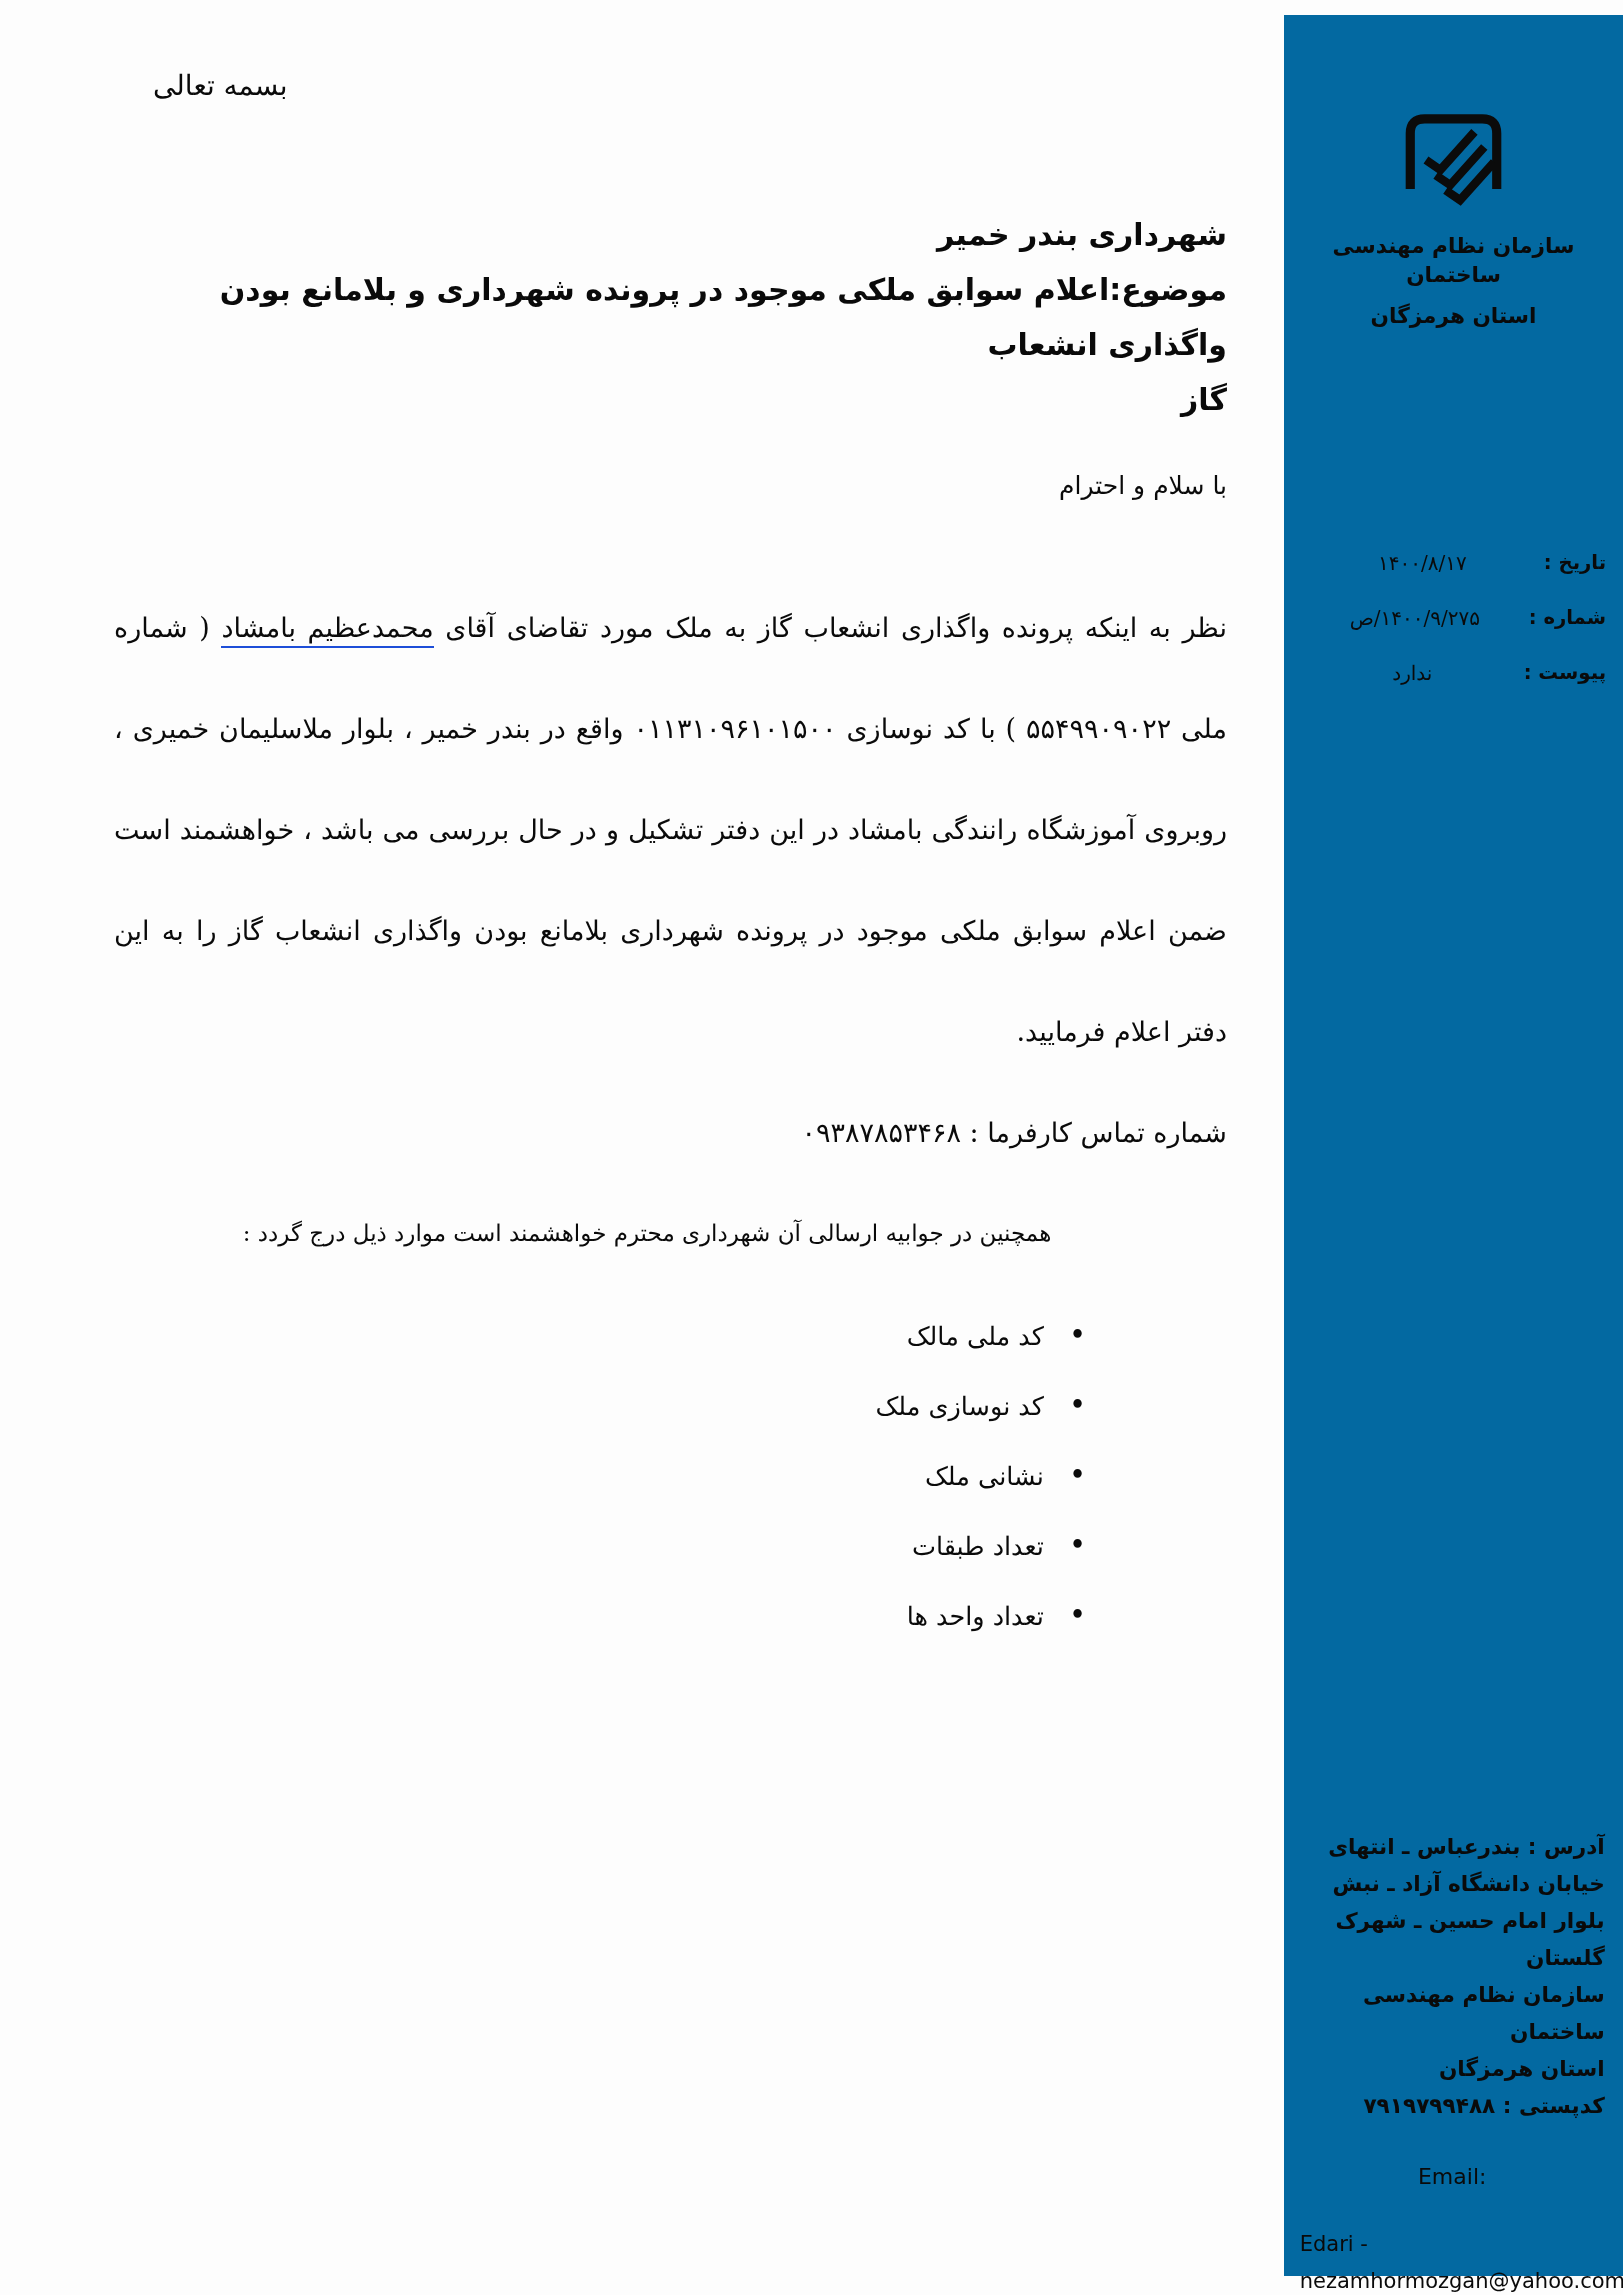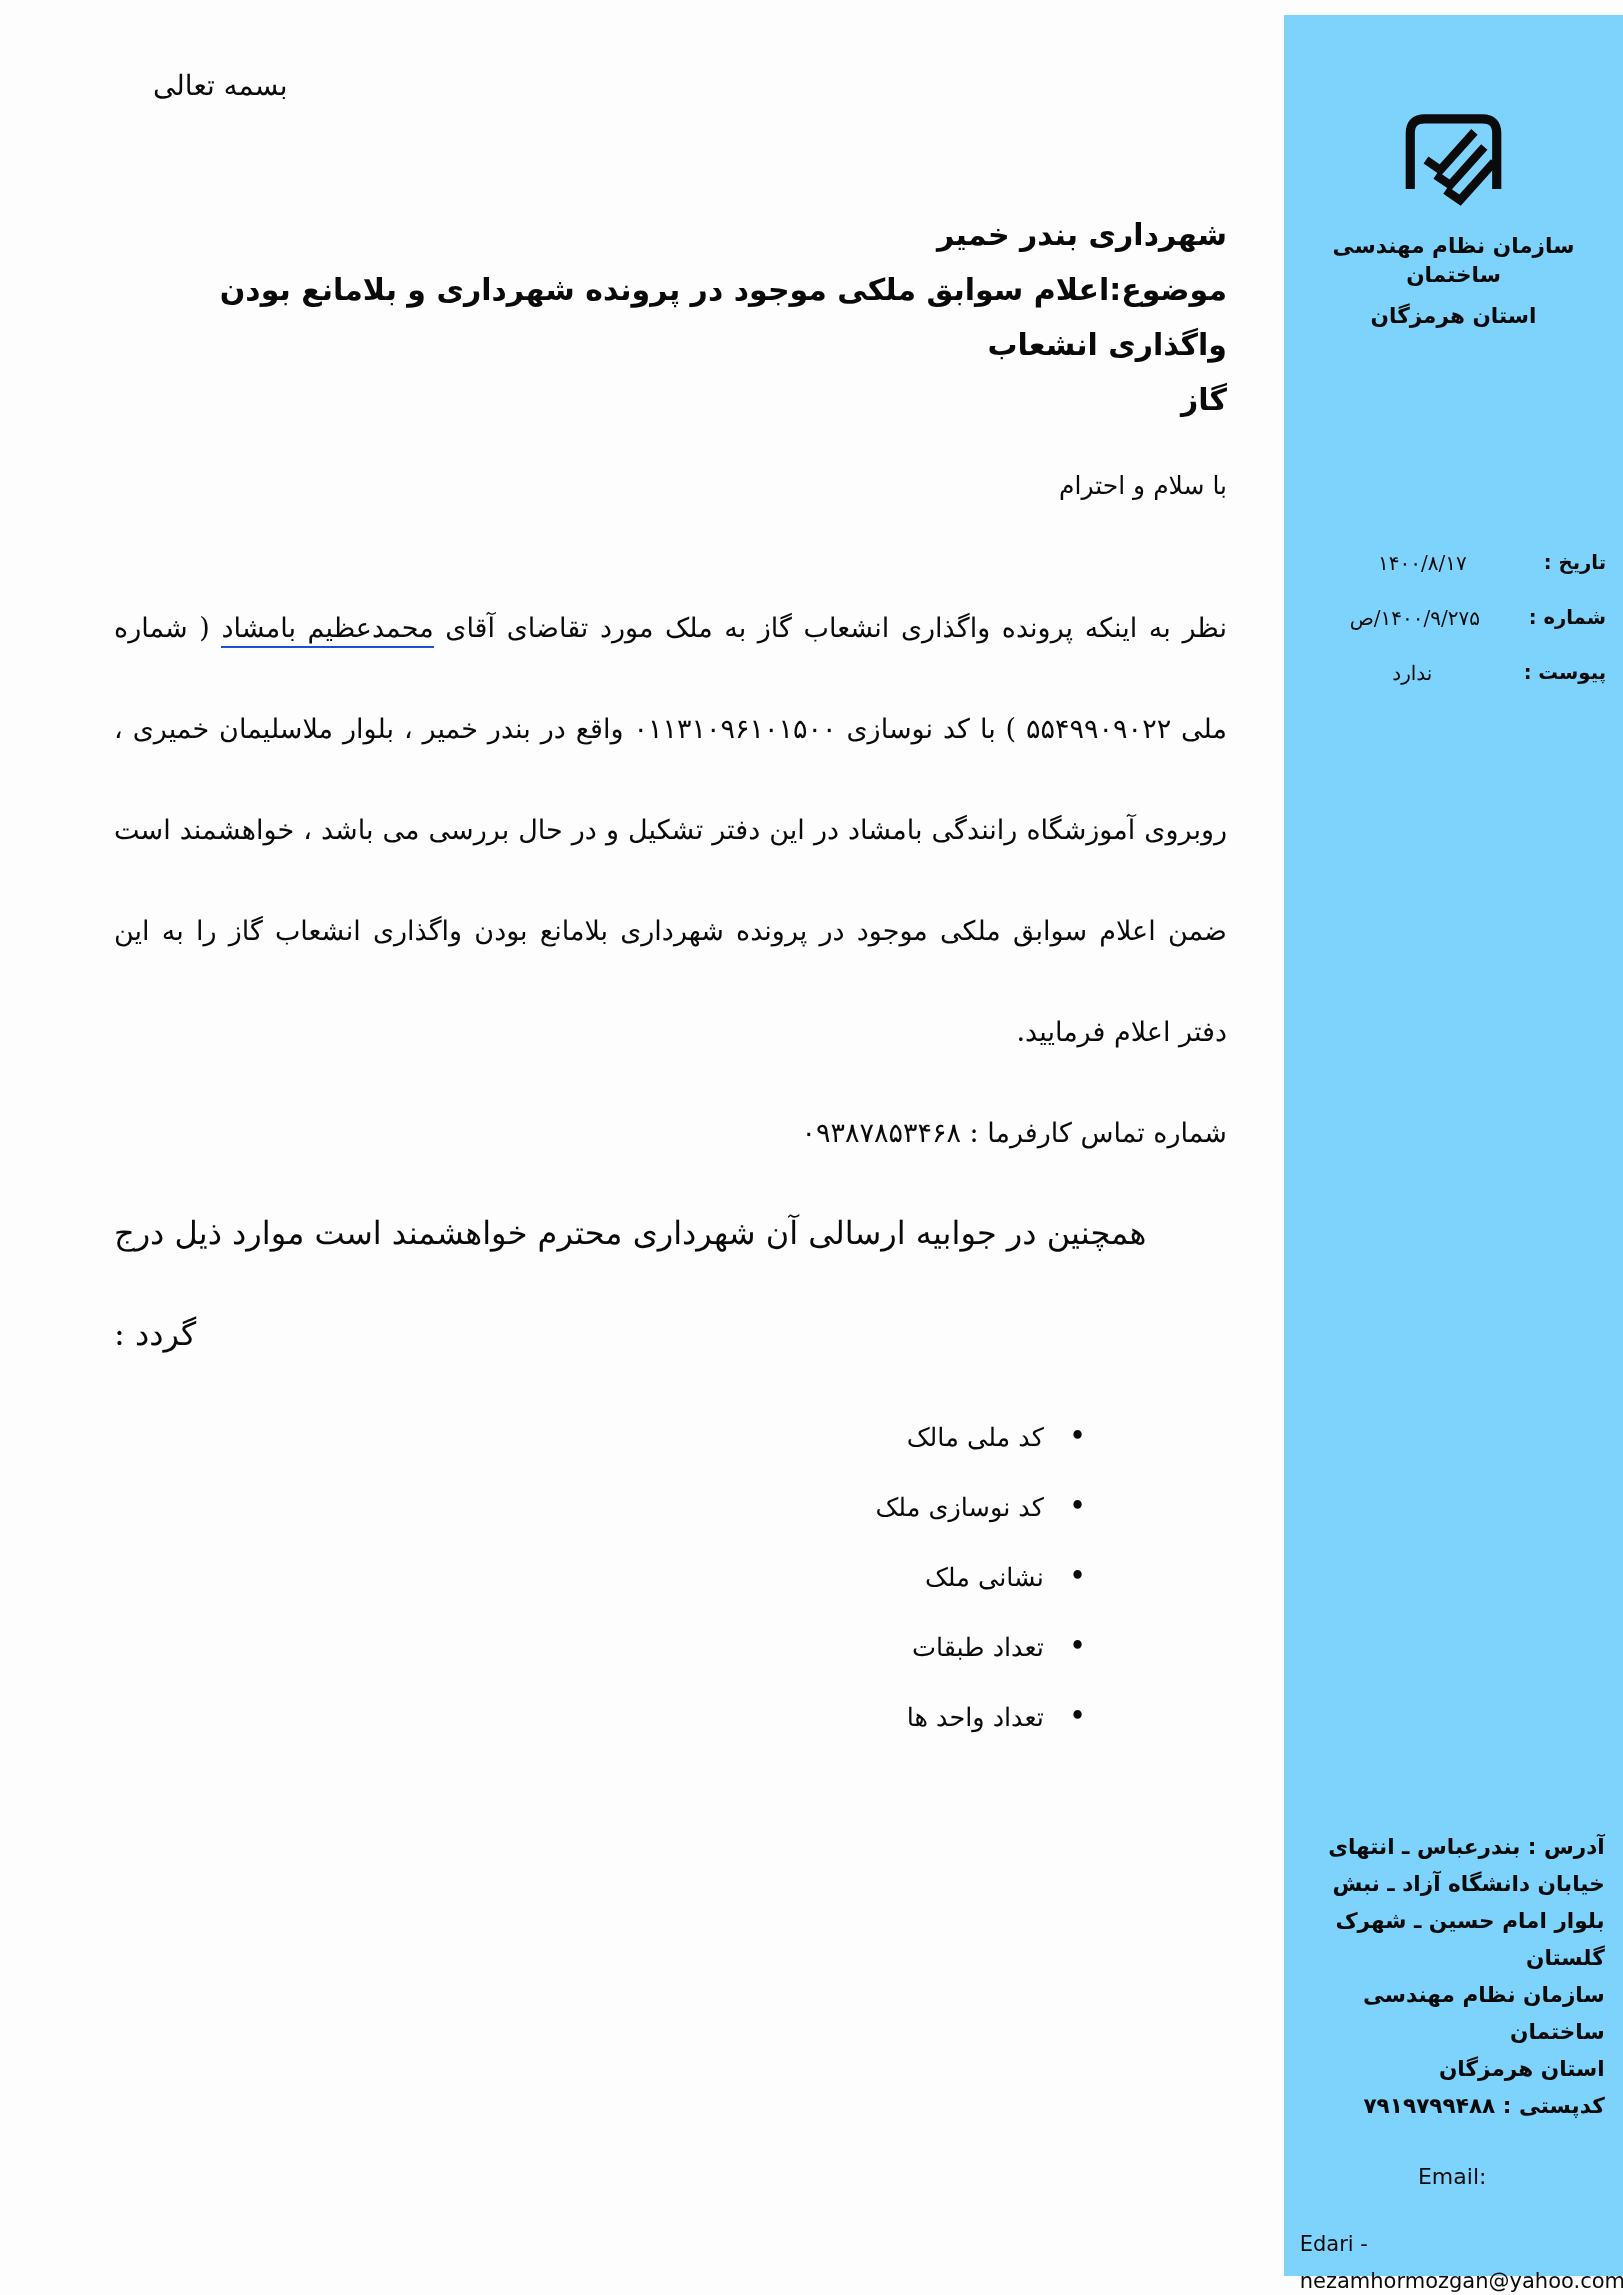--- a/index.html
+++ b/index.html
@@ -9,21 +9,21 @@
     background:#fdfdfd;
     overflow:hidden;
     direction:rtl;
     font-family:"DejaVu Serif", serif;
     color:#0a0a0a;
   }
   
   .sidebar{
     position:absolute;
     left:1284px;top:15px;width:339px;height:2261px;
-    background:#7dd3fc;
+    background:#0369a1;
     box-sizing:border-box;
   }
   .logo{display:block;margin:84px auto 0;}
   .org-line{
     text-align:center;
     font-family:"DejaVu Sans", sans-serif;
     font-weight:bold;
     font-size:21.6px;line-height:29px;
   }
   .org-line.first{margin-top:17px;}
@@ -85,21 +85,21 @@
     text-justify:inter-word;
   }
   .underlined-name{
     border-bottom:2px solid #1d4ed8;
     padding-bottom:2.6px;
   }
   .phone-line{
     font-size:27px;line-height:101px;text-align:right;
   }
   .request-line{
-    font-size:32px;line-height:101px;text-align:left;
+    font-size:23px;line-height:101px;text-align:center;
     padding-left:0;text-indent:0;
     padding-right:47px;
   }
   .bullet-list{
     margin:17px 0 0;padding:0 141px 0 0;
     list-style:none;
   }
   .bullet-list li{
     font-size:25.5px;line-height:69px;text-align:right;
   }

